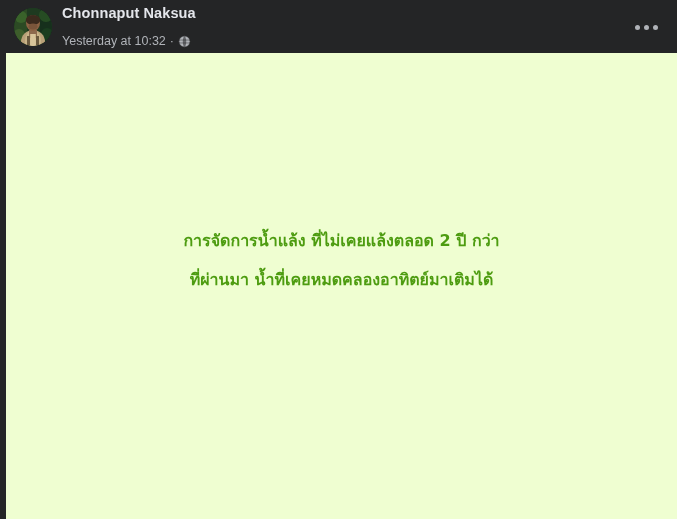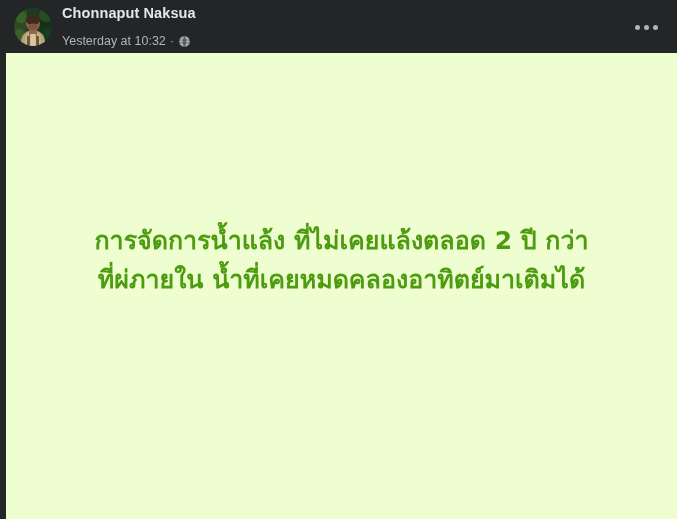--- a/index.html
+++ b/index.html
@@ -115,21 +115,21 @@
     display: flex;
     align-items: center;
     justify-content: center;
     padding: 0 14px;
     box-sizing: border-box;
   }
   .bg-text {
     color: #4d9c10;
     font-family: "DejaVu Sans", "Liberation Sans", sans-serif;
     font-weight: bold;
-    font-size: 25px;
+    font-size: 16px;
     line-height: 39px;
     text-align: center;
     width: 100%;
     margin-top: -52px;
     word-break: keep-all;
   }
   .bg-text .line { display: block; white-space: nowrap; }
 </style>
 </head>
 <body>
@@ -186,18 +186,18 @@
       <i></i>
       <i></i>
       <i></i>
     </div>
   </div>
 
   <div class="post-body">
     <div class="bg-card" style="background: rgb(239, 254, 209);">
       <div class="bg-text" style="color: rgb(77, 156, 16);">
         <span class="line">การจัดการน้ำแล้ง ที่ไม่เคยแล้งตลอด 2 ปี กว่า</span>
-        <span class="line">ที่ผ่ภายใน น้ำที่เคยหมดคลองอาทิตย์มาเติมได้</span>
+        <span class="line">ที่ผ่านมา น้ำที่เคยหมดคลองอาทิตย์มาเติมได้</span>
       </div>
     </div>
   </div>
 
 </div>
 
 </body></html>

